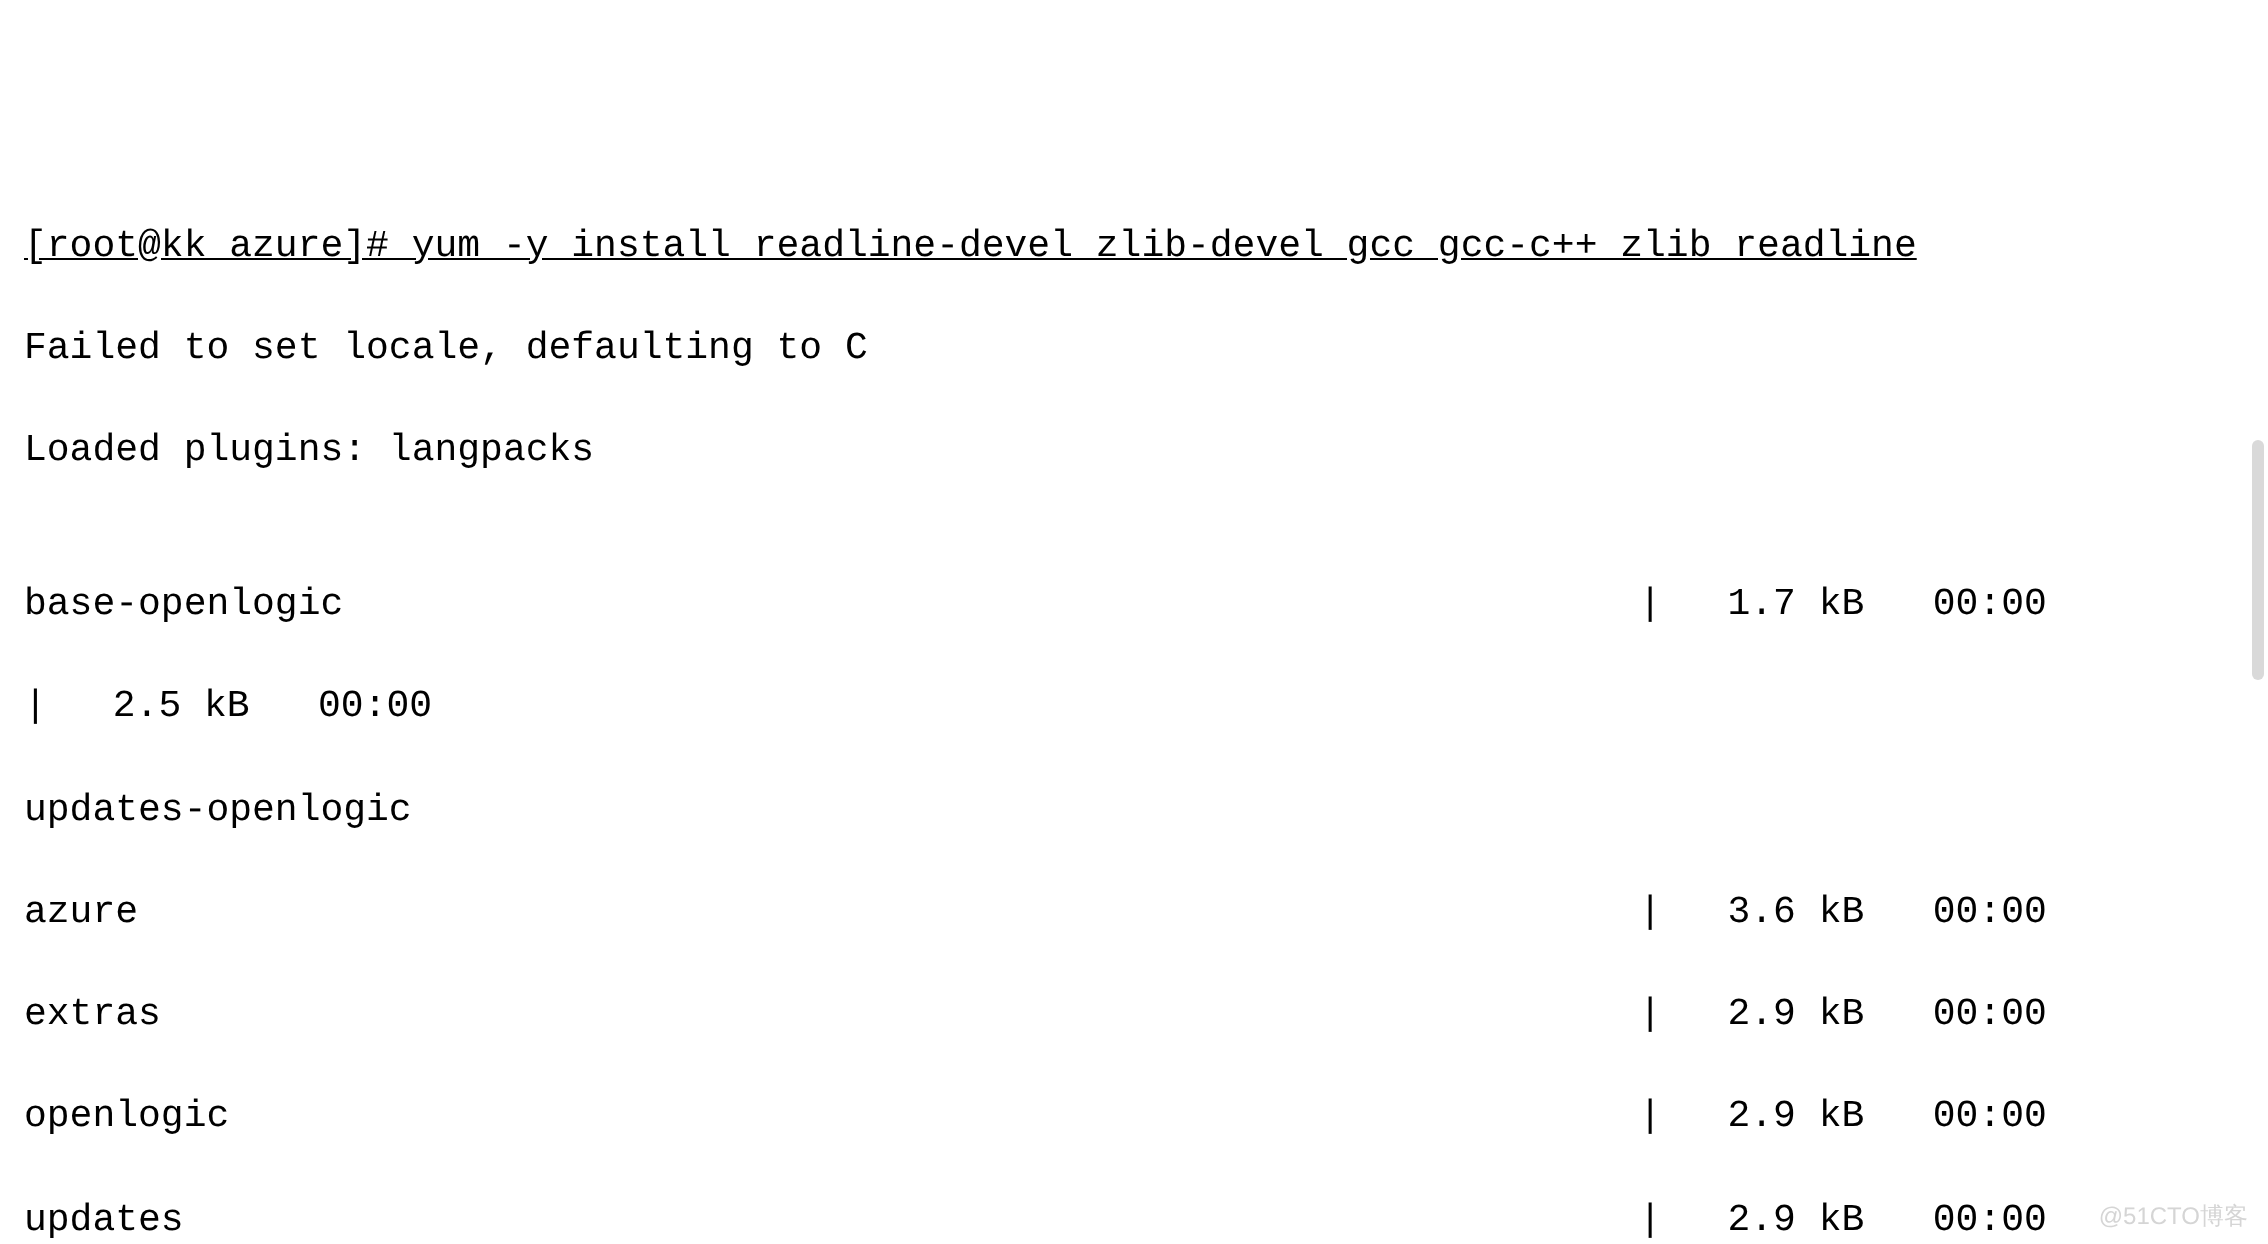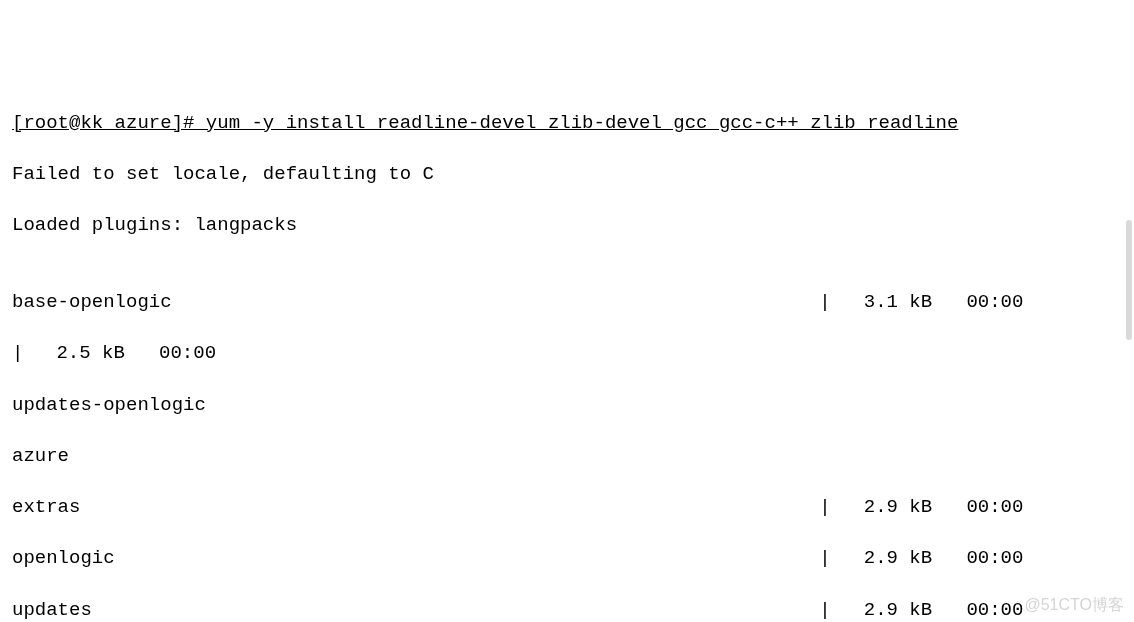--- a/index.html
+++ b/index.html
@@ -25,21 +25,21 @@
     }
     .row .left { flex: 0 0 auto; }
     .row .right { flex: 0 0 auto; }
     .size-col { display: inline-block; min-width: 90px; text-align: right; }
     .time-col { display: inline-block; min-width: 110px; }
     .watermark {
       position: absolute;
       right: 10px;
       bottom: 6px;
       color: #d5d5d5;
-      font-size: 16px;
+      font-size: 12px;
       font-family: sans-serif;
     }
     .scroll {
       position: absolute;
       right: 2px;
       top: 220px;
       width: 6px;
       height: 120px;
       background: #d9d9d9;
       border-radius: 3px;
@@ -49,30 +49,31 @@
 <body>
 
 
 
 <div class="term">[root@kk azure]# yum -y install readline-devel zlib-devel gcc gcc-c++ zlib readline</div>
 <div class="line">Failed to set locale, defaulting to C</div>
 <div class="line">Loaded plugins: langpacks</div>
 
 <div class="row">
   <span class="left"><span>base-openlogic</span></span>
-  <span class="right">| <span class="size-col">3.1 kB</span>   <span class="time-col">00:00</span>    </span>
+  <span class="right">| <span class="size-col">1.7 kB</span>   <span class="time-col">00:00</span>    </span>
 </div>
 <div class="row">
   <span class="right">| <span class="size-col">2.5 kB</span>   <span class="time-col">00:00</span>    </span>
 </div>
 <div class="row">
   <span class="left"><span>updates-openlogic</span></span>
 </div>
 <div class="row">
   <span class="left"><span>azure</span></span>
+  <span class="right">| <span class="size-col">3.6 kB</span>   <span class="time-col">00:00</span>    </span>
 </div>
 <div class="row">
   <span class="left"><span>extras</span></span>
   <span class="right">| <span class="size-col">2.9 kB</span>   <span class="time-col">00:00</span>    </span>
 </div>
 <div class="row">
   <span class="left"><span>openlogic</span></span>
   <span class="right">| <span class="size-col">2.9 kB</span>   <span class="time-col">00:00</span>    </span>
 </div>
 <div class="row">

